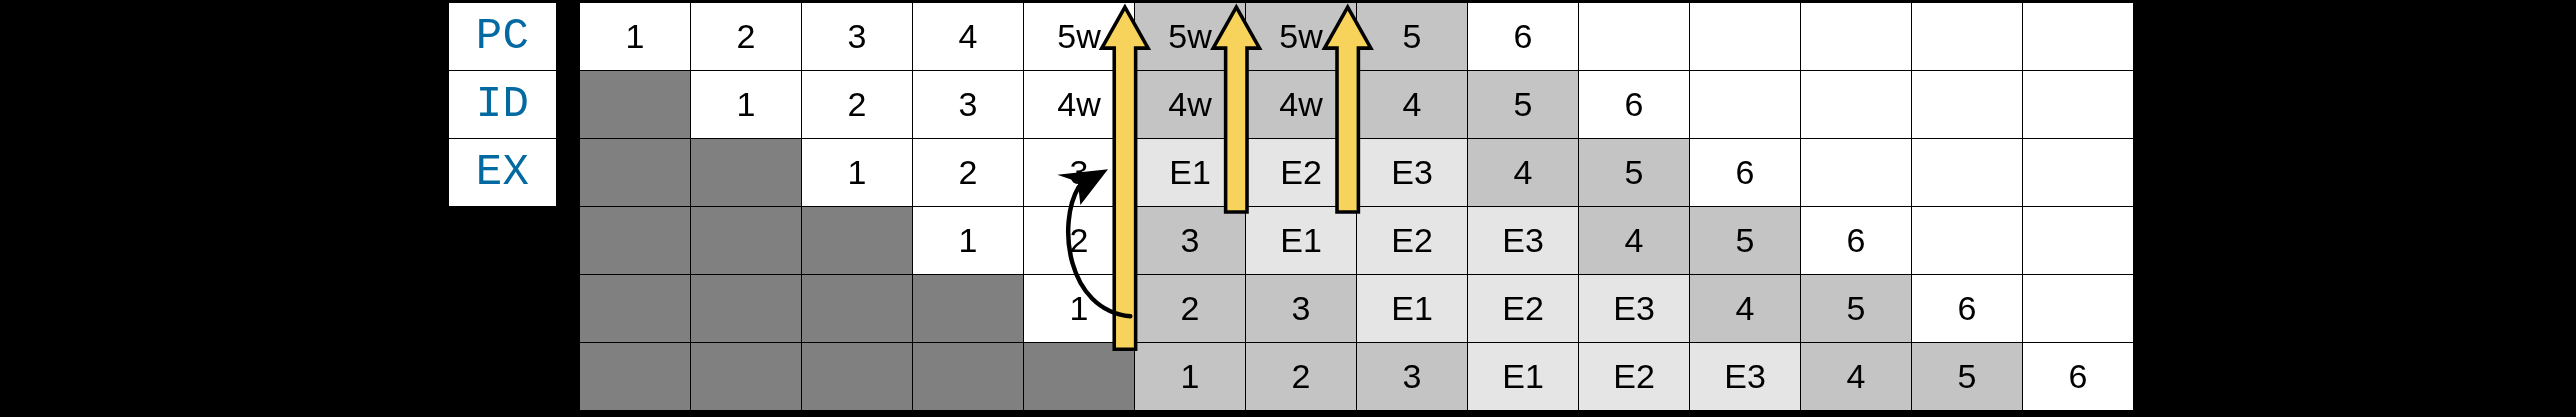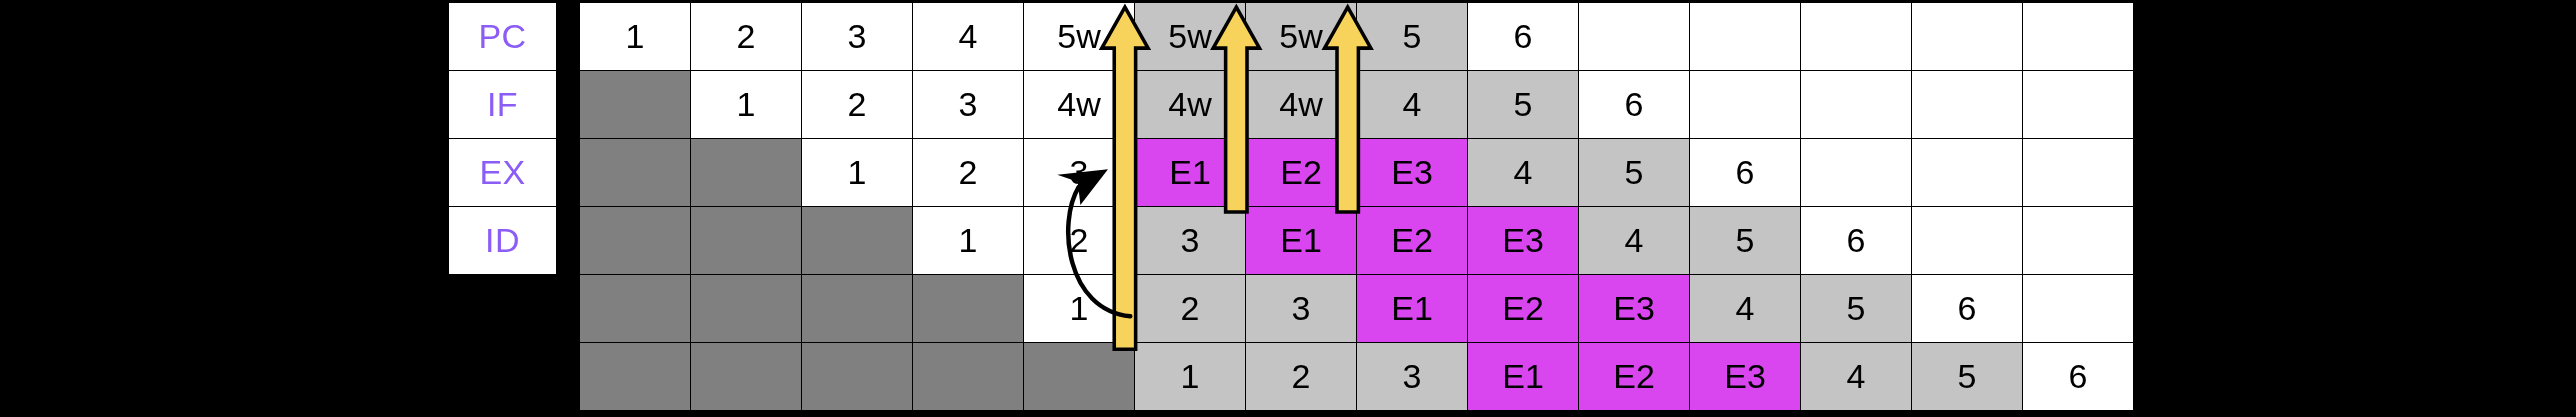--- a/index.html
+++ b/index.html
@@ -3,46 +3,45 @@
 <meta charset="utf-8">
 <style>
   html,body{margin:0;padding:0;background:#000;}
   body{width:2576px;height:417px;font-family:"Liberation Sans",sans-serif;}
   #stage{position:relative;width:2576px;height:417px;background:#000;overflow:hidden;}
 
   
   #labels{position:absolute;left:448px;top:1.8px;width:109px;}
   .lbl{height:68px;box-sizing:border-box;background:#fff;border:1.8px solid #000;
        border-bottom-width:0;display:flex;align-items:center;justify-content:center;
-       font-size:34px;color:#8b5cf6;letter-spacing:0.4px;}
+       font-size:44px;color:#0369a1;letter-spacing:0.4px;font-family:Liberation Mono, monospace;}
   .lbl.last{border-bottom-width:1.8px;}
 
   
   #grid{position:absolute;left:579px;top:1.8px;border-collapse:collapse;}
   #grid td{width:111px;height:68px;border:1.8px solid #000;text-align:center;
            vertical-align:middle;font-size:34px;color:#000;padding:0;
            background:#fff;box-sizing:border-box;}
   #grid td.blank   {background:#fff;}
   #grid td.blocked {background:#808080;}
   #grid td.stall   {background:#c4c4c4;}
-  #grid td.handler {background:#d946ef;}
+  #grid td.handler {background:#e5e5e5;}
 
   
   #overlay{position:absolute;left:0;top:0;width:2576px;height:417px;pointer-events:none;}
 </style>
 </head>
 <body>
 
 <div id="stage">
 
   <div id="labels">
     <div class="lbl">PC</div>
-    <div class="lbl">IF</div>
+    <div class="lbl">ID</div>
     <div class="lbl">EX</div>
-    <div class="lbl">ID</div>
   </div>
 
   <table id="grid">
     <tbody id="grid-body">
         <tr>
           <td class="blank">1</td>
           <td class="blank">2</td>
           <td class="blank">3</td>
           <td class="blank">4</td>
           <td class="blank">5w</td>

